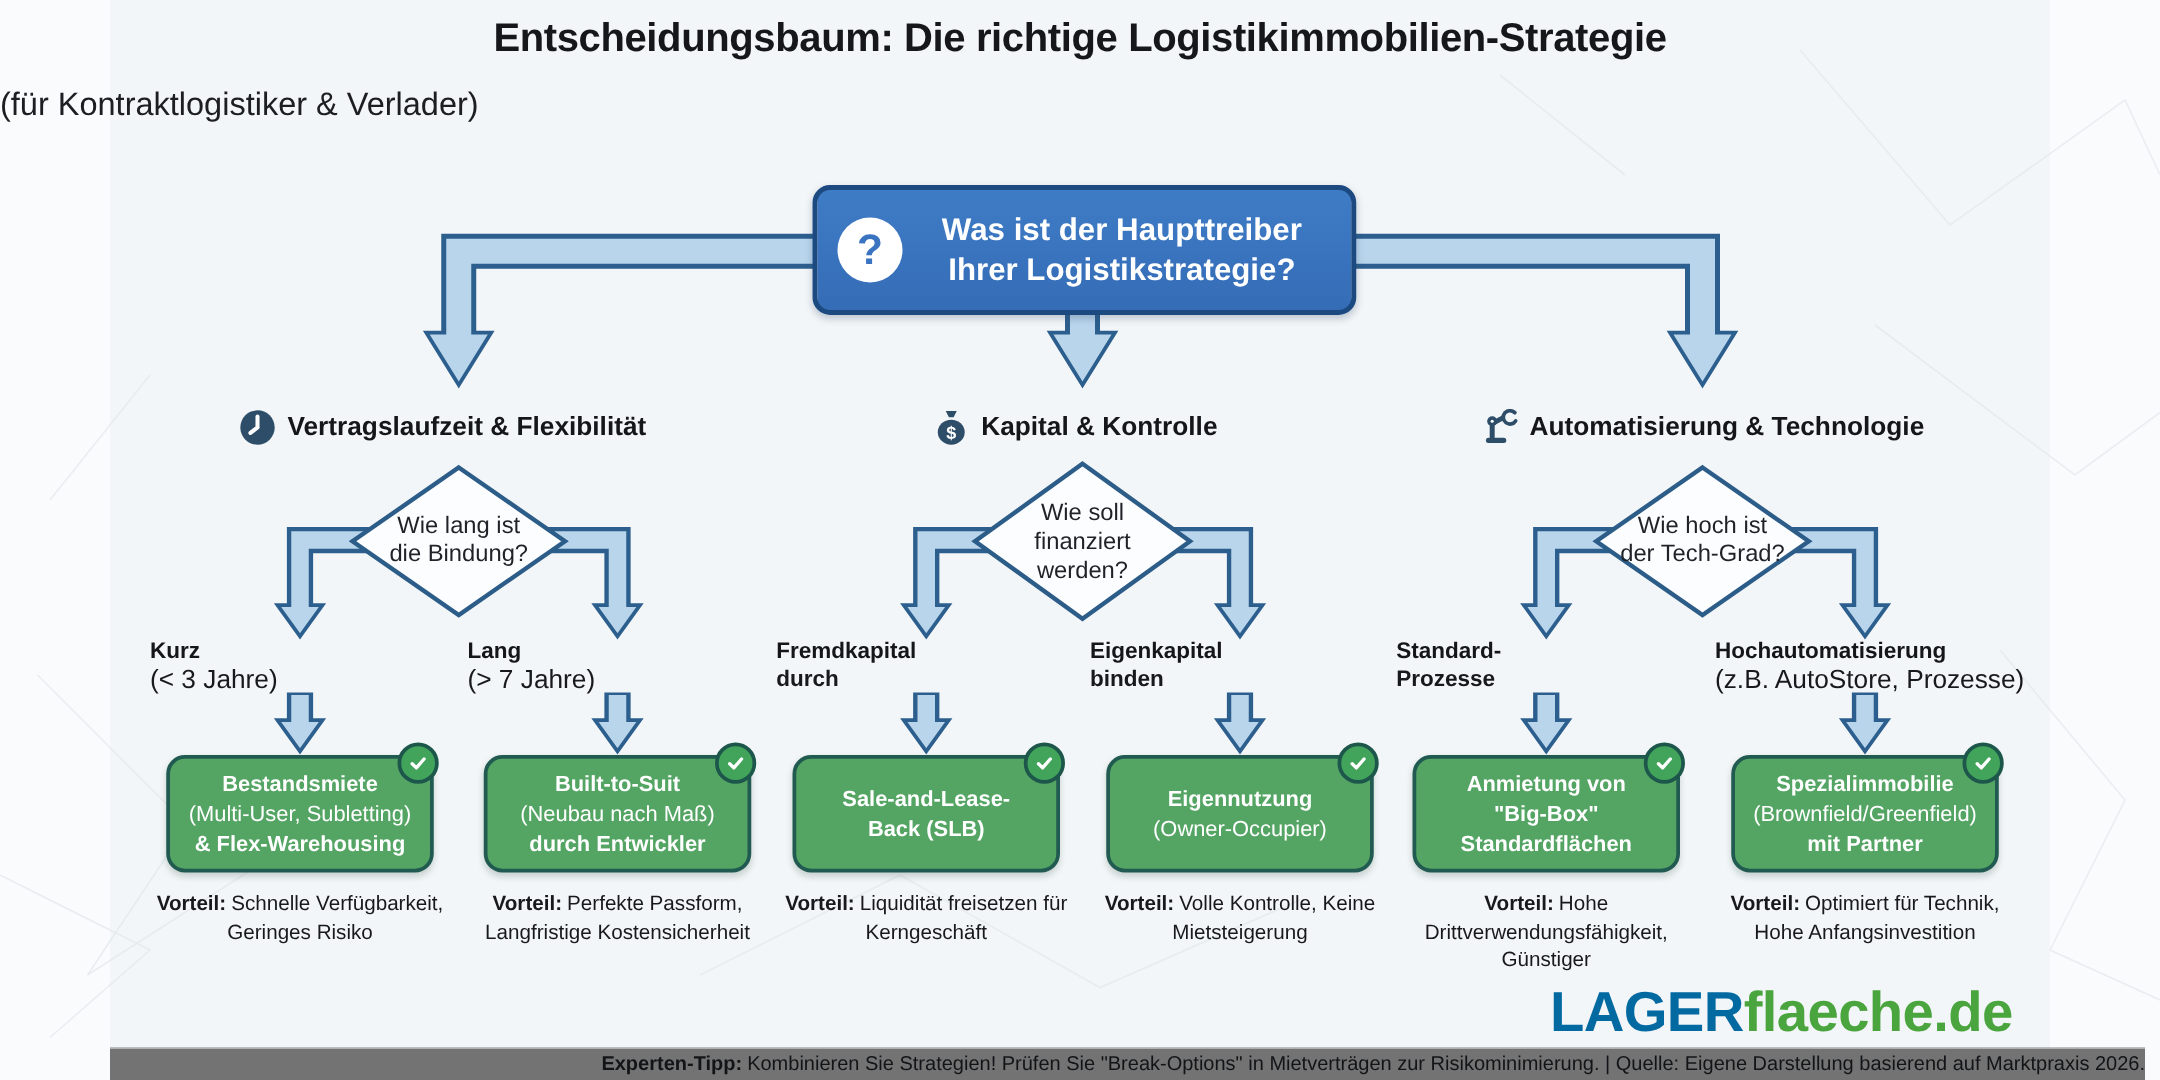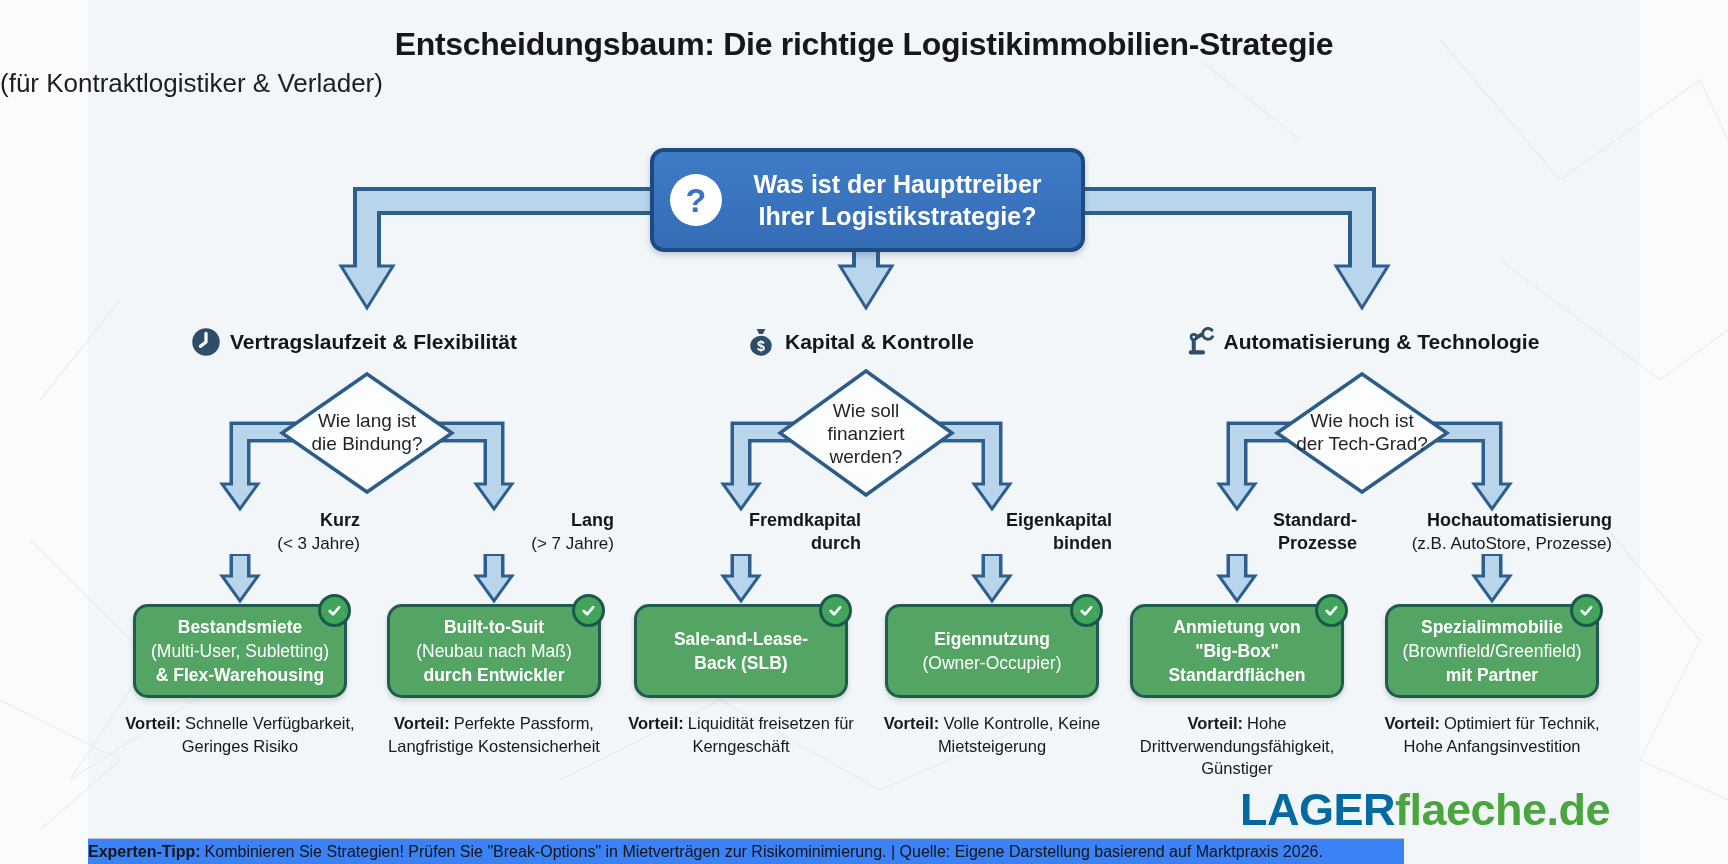--- a/index.html
+++ b/index.html
@@ -6,21 +6,21 @@
   .canvas{
     position:relative;width:1728px;height:864px;overflow:hidden;
     background:#fafbfc;
     font-family:"Liberation Sans", sans-serif;
     color:#17191c;
   }
   .card{position:absolute;left:88px;top:0;width:1552px;height:864px;background:#f3f6f8;}
   svg.layer{position:absolute;left:0;top:0;pointer-events:none;}
   .abs{position:absolute;}
   .title{
-    left:0;top:26px;width:1728px;text-align:center;
+    left:0;top:12px;width:1728px;text-align:center;
     font-size:32px;font-weight:bold;color:#15171a;letter-spacing:-0.3px;
   }
   .subtitle{
     left:0;top:68px;width:1728px;text-align:left;
     font-size:26px;color:#1c1e22;
   }
   
   .root{
     left:650px;top:148px;width:435px;height:104px;
     background:linear-gradient(#3f7cc6,#356cb6);
@@ -34,23 +34,23 @@
     font-size:34px;font-weight:bold;color:#3a74c0;
   }
   .root-text{flex:1;text-align:center;color:#ffffff;font-weight:bold;font-size:25px;line-height:32px;padding-right:8px;}
   
   .bheader{display:flex;align-items:center;justify-content:center;gap:9px;height:40px;top:322px;width:400px;}
   .bheader .txt{font-size:21px;font-weight:bold;color:#141619;white-space:nowrap;}
   .bicon{width:30px;height:30px;flex:none;}
   
   .qtext{width:200px;text-align:center;font-size:19px;line-height:23px;color:#1f2226;}
   
-  .olabel{width:240px;text-align:right;top:508px;}
+  .olabel{width:240px;text-align:left;top:508px;}
   .olabel .l1{font-size:18px;font-weight:bold;line-height:24px;color:#141619;white-space:nowrap;}
-  .olabel .l2{font-size:17px;line-height:23px;color:#17191d;white-space:nowrap;}
+  .olabel .l2{font-size:21px;line-height:23px;color:#17191d;white-space:nowrap;}
   .olabel .l2.b{font-weight:bold;font-size:18px;}
   
   .rbox{
     top:604px;width:214px;height:94px;box-sizing:border-box;
     background:#54a564;border:3.5px solid #215a50;border-radius:15px;
     display:flex;flex-direction:column;align-items:center;justify-content:center;
     color:#ffffff;text-align:center;
     box-shadow:0 3px 5px rgba(30,70,50,.2);
   }
   .rbox .rl{font-size:17.5px;line-height:24px;white-space:nowrap;}
@@ -62,23 +62,23 @@
   }
   
   .vorteil{top:712px;width:240px;text-align:center;font-size:16.5px;line-height:22.5px;color:#17191c;}
   .vorteil .b{font-weight:bold;margin-right:4px;}
   
   .logo{top:784px;left:1240px;font-size:45px;font-weight:bold;letter-spacing:-0.5px;white-space:nowrap;}
   .logo .p1{color:#0369a1;}
   .logo .p2{color:#4aa53e;}
   
   .footerbar{
-    left:88px;top:838px;width:1316px;height:26px;background:#3b82f6;
+    left:88px;top:838px;width:1628px;height:26px;background:#737373;
     border-top:1px solid #c3c7cc;box-sizing:border-box;
-    text-align:left;font-size:16px;line-height:25px;color:#121417;white-space:nowrap;
+    text-align:right;font-size:16px;line-height:25px;color:#121417;white-space:nowrap;
   }
   .footerbar .b{font-weight:bold;margin-right:4px;}
 </style>
 </head>
 <body>
 
 <div class="canvas">
 
   <div class="card"></div>
 

